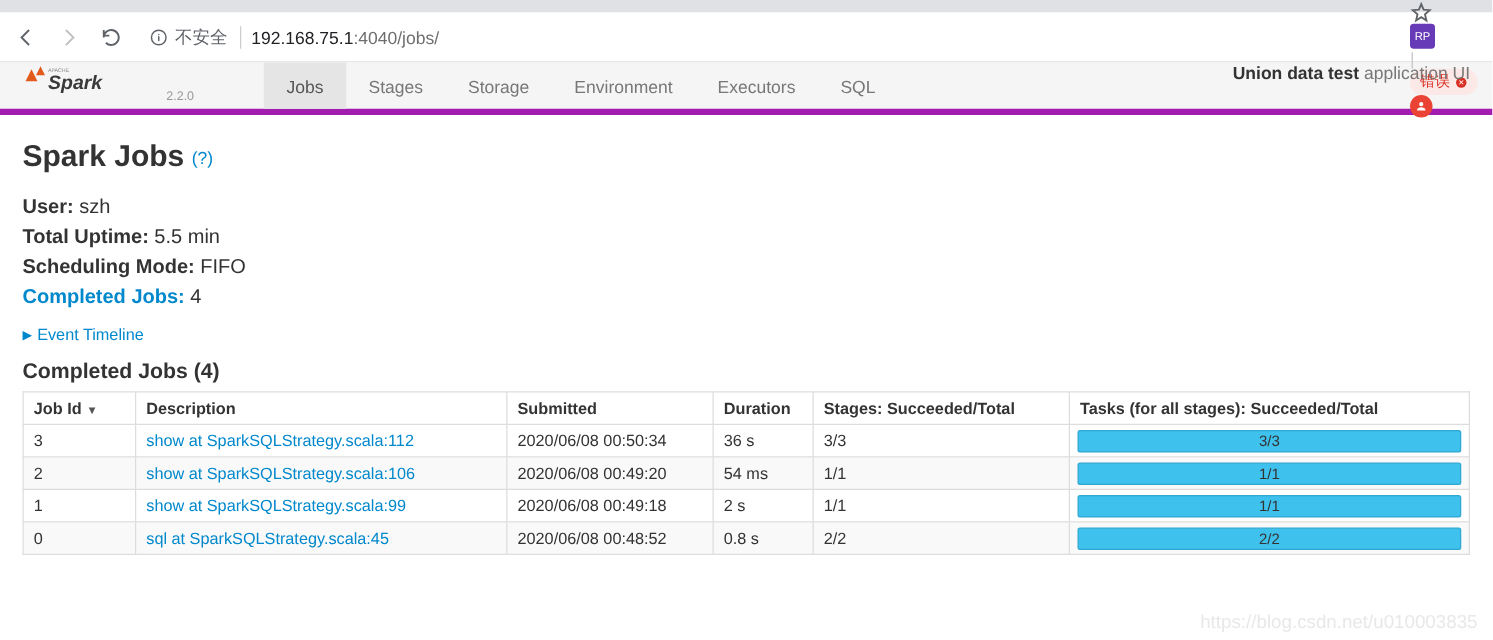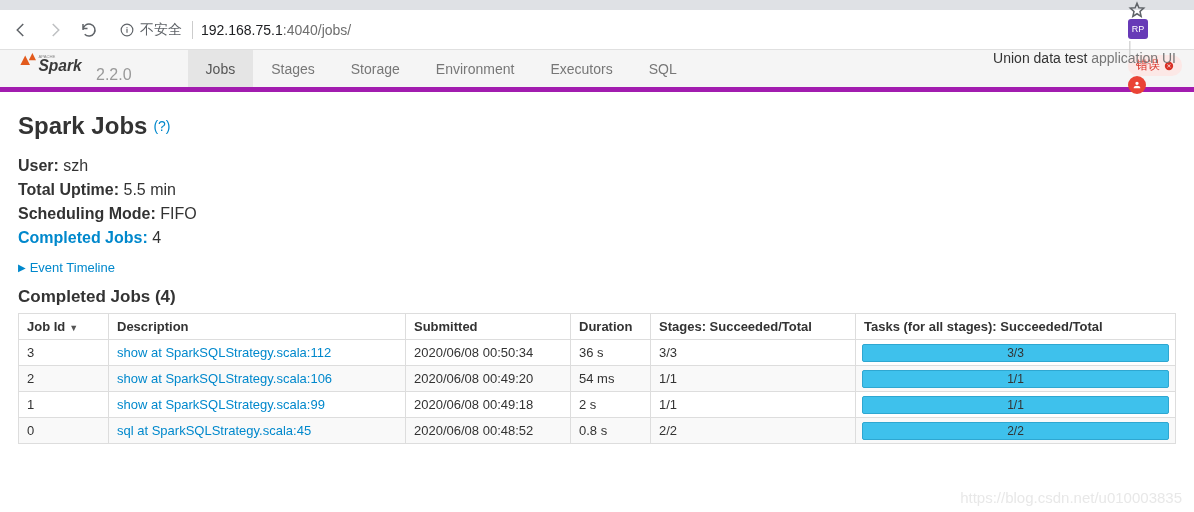--- a/index.html
+++ b/index.html
@@ -17,26 +17,26 @@
     .url-text .path { color: #6e6e6e; }
     .chrome-right { display: flex; align-items: flex-start; color: #5f6368; flex-direction: column; }
     .ext-badge { width: 20px; height: 20px; background: #673ab7; color: #fff; font-size: 9px; display: flex; align-items: center; justify-content: center; border-radius: 3px; }
     .cn-badge { background: #fce8e6; color: #d93025; padding: 2px 8px; border-radius: 10px; font-size: 12px; display: flex; align-items: center; gap: 4px; }
     .red-circle { width: 18px; height: 18px; background: #ea4335; border-radius: 50%; display:flex; align-items:center; justify-content:center;}
 
     
     .spark-nav { height: 42px; background: #f5f5f5; border-bottom: 5px solid #a21caf; display: flex; align-items: flex-start; padding: 0 18px; gap: 26px; }
     .spark-logo { display: flex; align-items: baseline; gap: 6px; margin-right: 30px; }
     .spark-logo-img { position: relative; width: 72px; height: 30px; }
-    .spark-version { font-size: 16px; color: #999; }
+    .spark-version { font-size: 10px; color: #999; margin-left: 37px; }
     .spark-tabs { display: flex; height: 100%; }
     .spark-tab { padding: 0 18px; display: flex; align-items: center; color: #777; cursor: pointer; font-size: 14px; }
     .spark-tab.active { background: #e5e5e5; color: #555; }
     .app-title { margin-left: auto; font-size: 14px; }
-    .app-title .bold { font-weight: normal; }
+    .app-title .bold { font-weight: bold; }
     .app-title .light { color: #777; }
 
     
     .main { padding: 12px 18px; }
     h2.page-heading { font-size: 24px; font-weight: bold; margin: 8px 0 14px; display: flex; align-items: center; gap: 6px; }
     .help-link { font-size: 14px; color: #0088cc; font-weight: normal; vertical-align: super; }
     .meta-block { font-size: 16px; line-height: 1.5; margin-bottom: 10px; }
     .meta-block .label { font-weight: bold; }
     .meta-block a { color: #0088cc; }
     .collapser { color: #0088cc; font-size: 13px; cursor: pointer; margin-bottom: 12px; display: flex; align-items: center; gap: 4px; }

